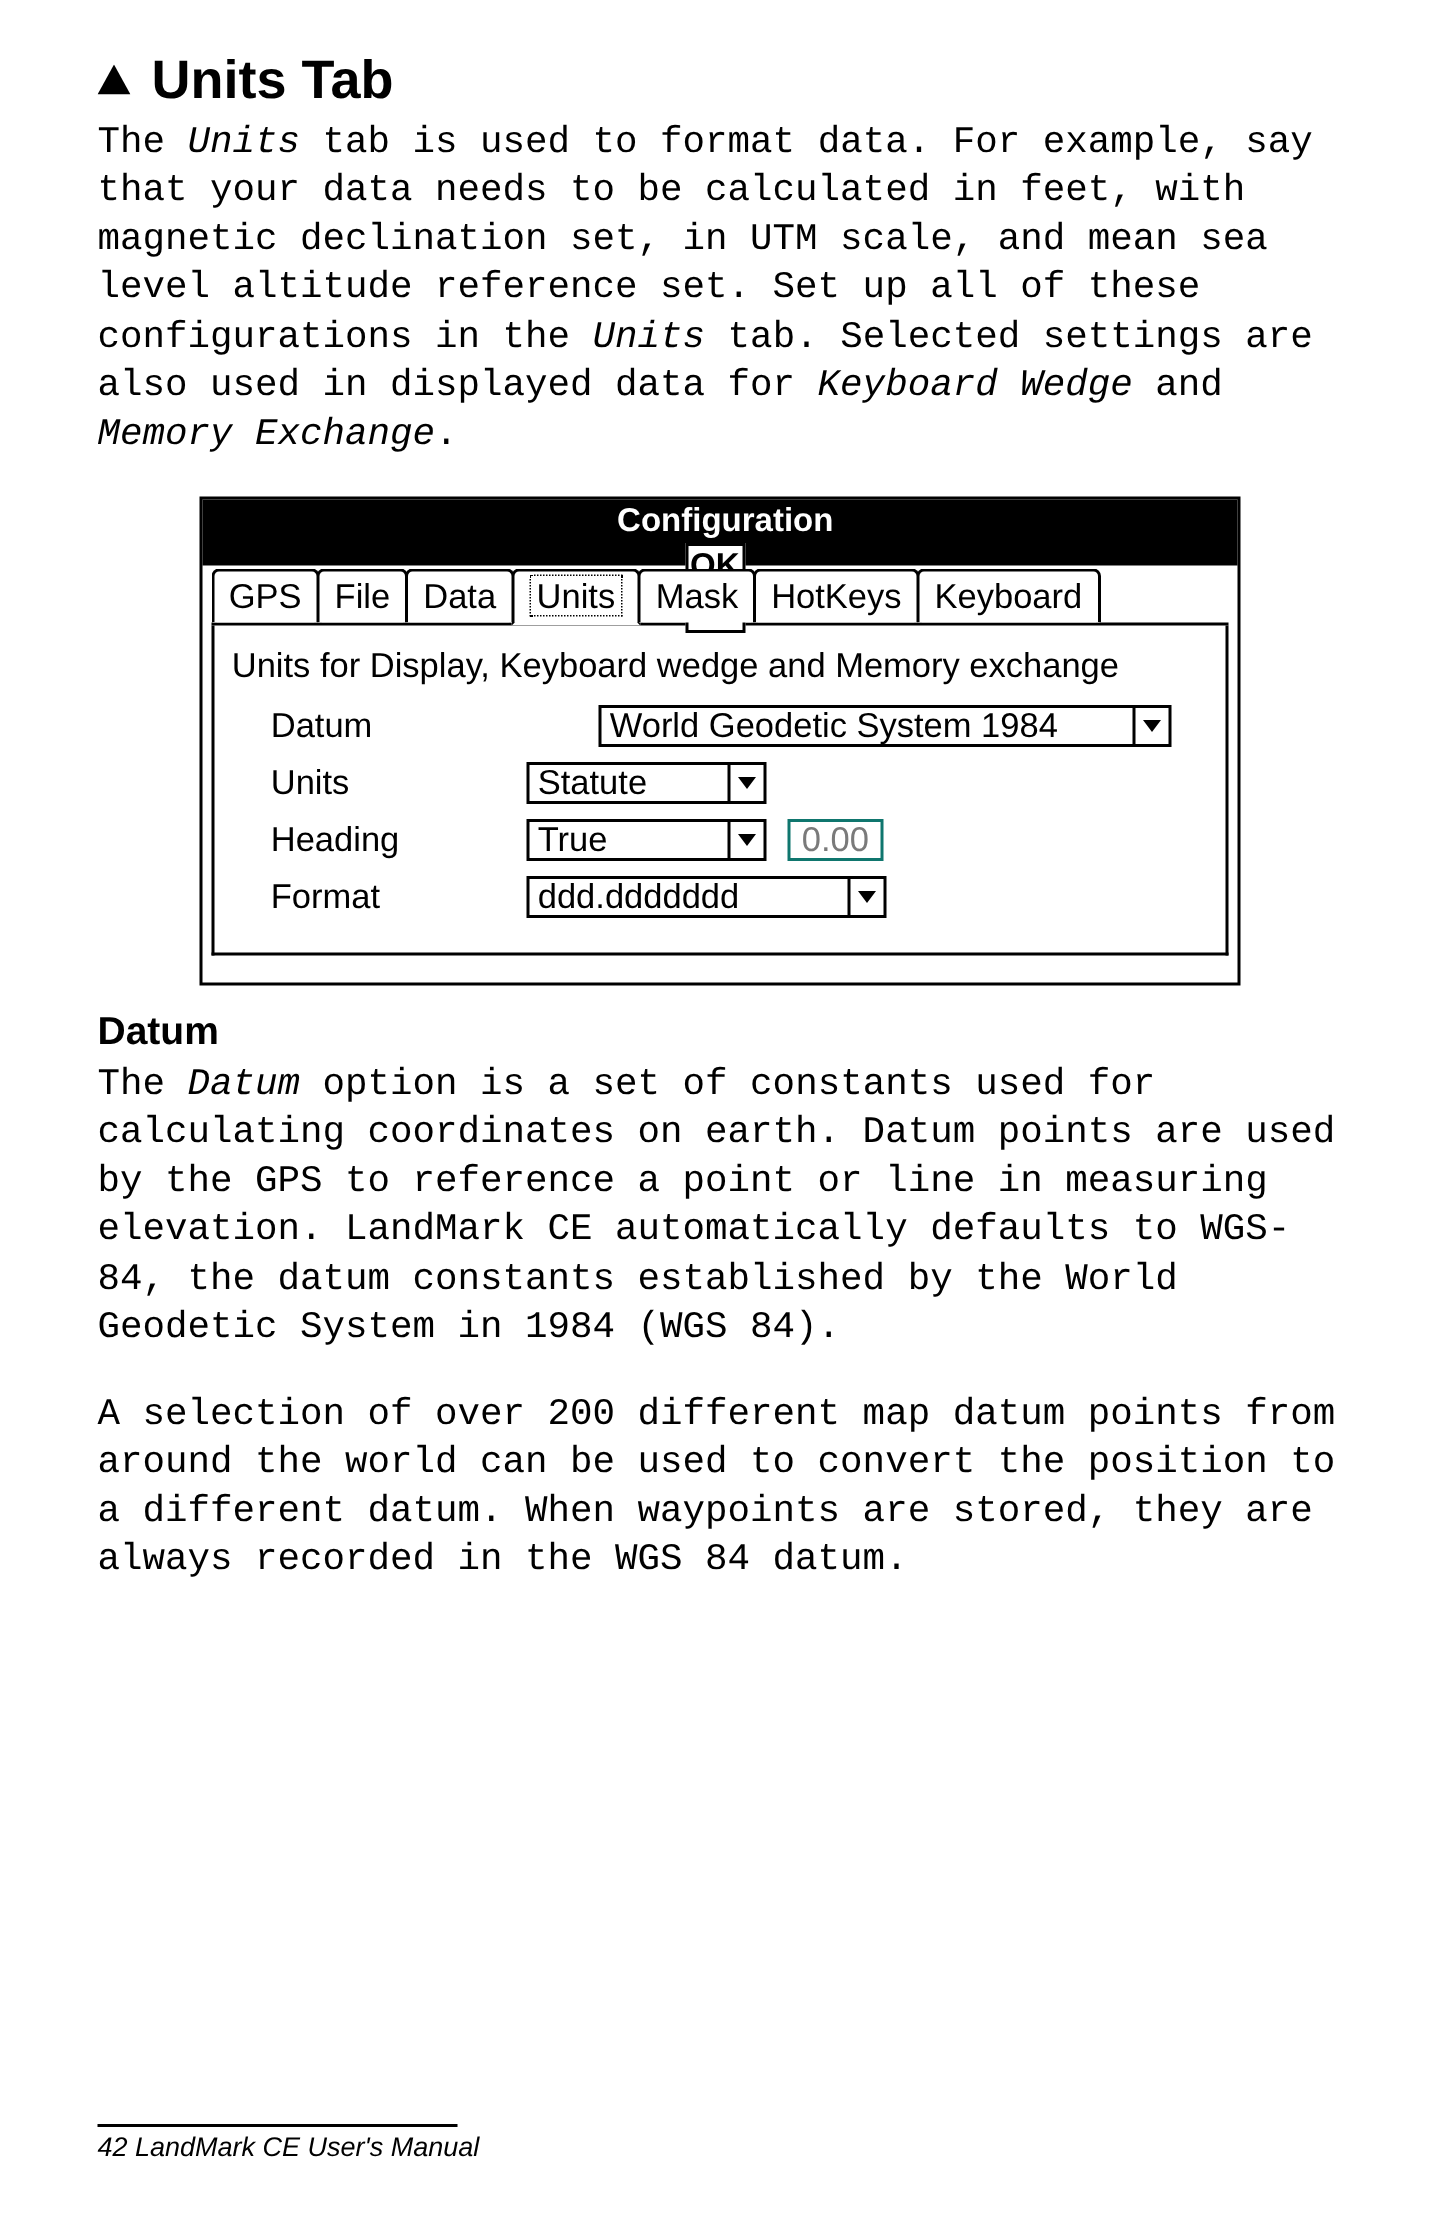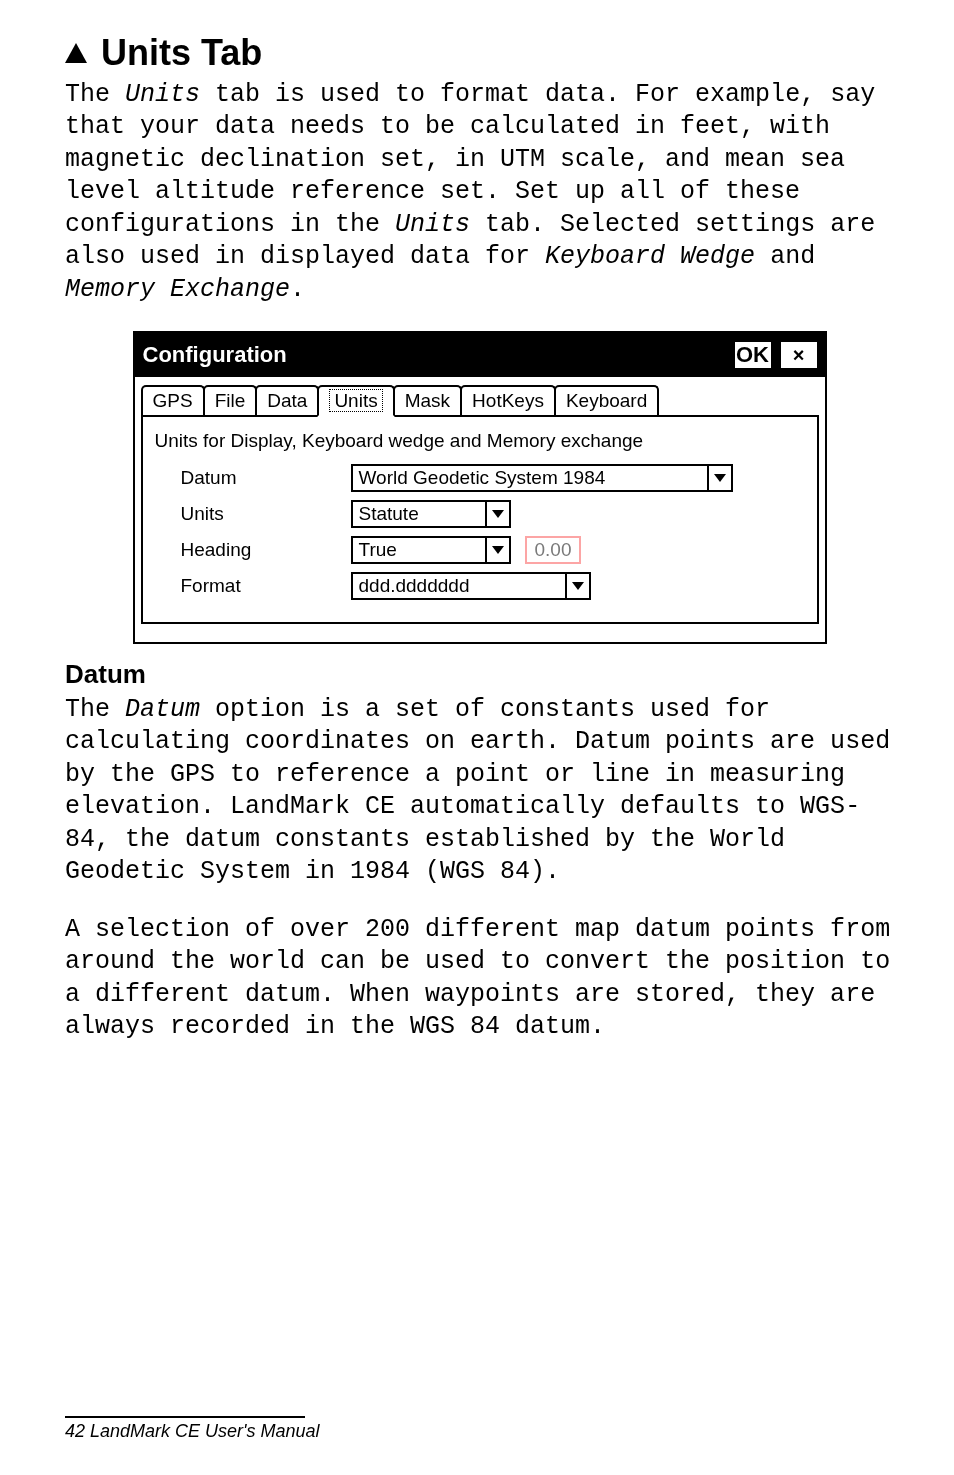--- a/index.html
+++ b/index.html
@@ -35,20 +35,21 @@
     width: 690px;
     margin: 12px auto 14px auto;
     border: 2px solid #000;
   }
   .dialog-titlebar {
     height: 44px;
     display: flex;
     align-items: center;
     background: #000;
     color: #fff;
+    flex-direction: column;
   }
   .dialog-title {
     font-family: Tahoma, Arial, sans-serif;
     font-weight: bold;
     font-size: 22px;
     padding-left: 8px;
     flex: 1;
   }
   .title-btn {
     height: 30px;
@@ -64,21 +65,21 @@
     font-weight: bold;
     font-size: 22px;
     box-sizing: border-box;
   }
   .title-btn.close { font-size: 20px; }
 
   .dialog-body {
     box-sizing: border-box;
     padding: 6px 6px 18px 6px;
     font-family: Tahoma, Arial, sans-serif;
-    font-size: 19px;
+    font-size: 23px;
   }
   .tabs-row {
     display: flex;
     align-items: flex-end;
     height: 32px;
     border-bottom: 2px solid #000;
   }
   .tab {
     border: 2px solid #000;
     border-bottom: none;
@@ -128,21 +129,21 @@
     width: 22px;
     border-left: 2px solid #000;
     display: flex;
     align-items: center;
     justify-content: center;
   }
   .combo .combo-arrow svg { display: block; }
   .readonly-box {
     display: inline-flex;
     align-items: center;
-    border: 2px solid #fca5a5;
+    border: 2px solid #0f766e;
     height: 28px;
     box-sizing: border-box;
     padding: 0 8px;
     margin-left: 14px;
     color: #7a7a7a;
     background: #fff;
   }
 
   .sub-heading {
     font-family: Arial, Helvetica, sans-serif;
@@ -196,21 +197,21 @@
         <div class="tab active"><span class="tab-label">Units</span></div>
         <div class="tab"><span class="tab-label">Mask</span></div>
         <div class="tab"><span class="tab-label">HotKeys</span></div>
         <div class="tab"><span class="tab-label">Keyboard</span></div>
       </div>
       <div class="tab-page">
         <div class="tab-desc">Units for Display, Keyboard wedge and Memory exchange</div>
 
         <div class="form-row">
           <span class="form-label">Datum</span>
-          <span class="combo" style="width:382px;">
+          <span class="combo" style="width:382px;margin-left:48px;">
             <span class="combo-text" style="flex:1;">World Geodetic System 1984</span>
             <span class="combo-arrow">
               <svg width="12" height="8" viewBox="0 0 12 8">
                   <polygon points="0,0 12,0 6,8" fill="#000"></polygon>
                 </svg>
             </span>
           </span>
         </div>
 
         <div class="form-row">

